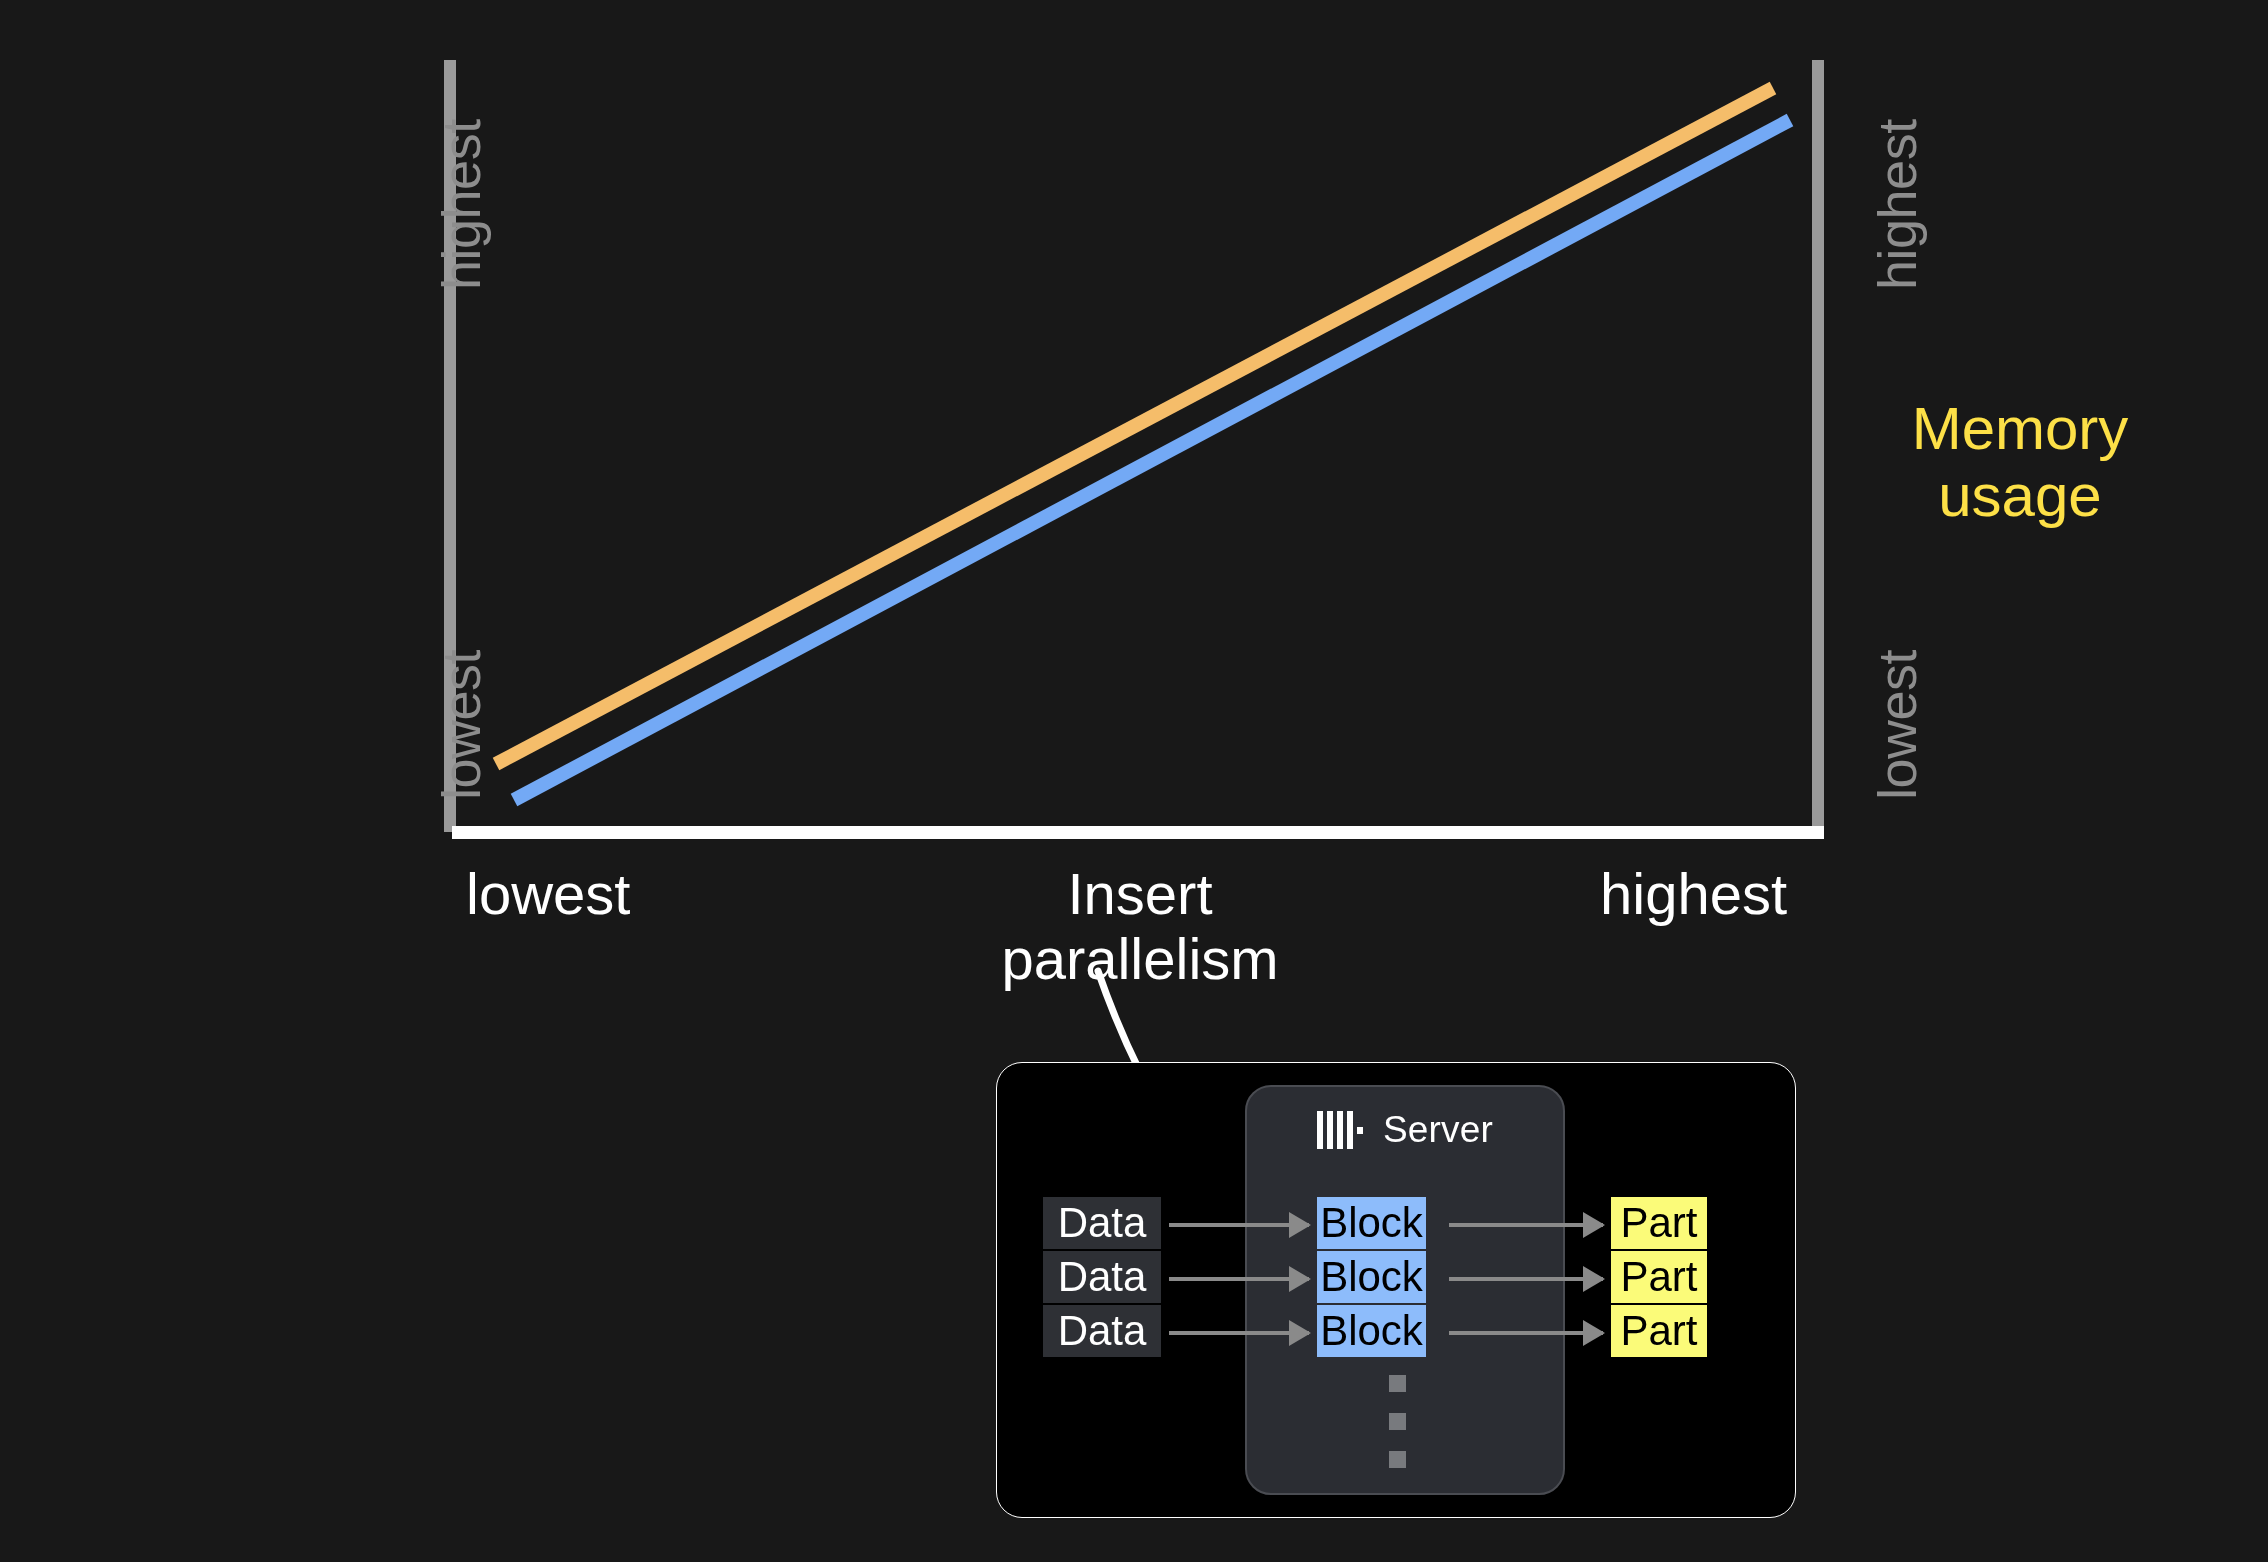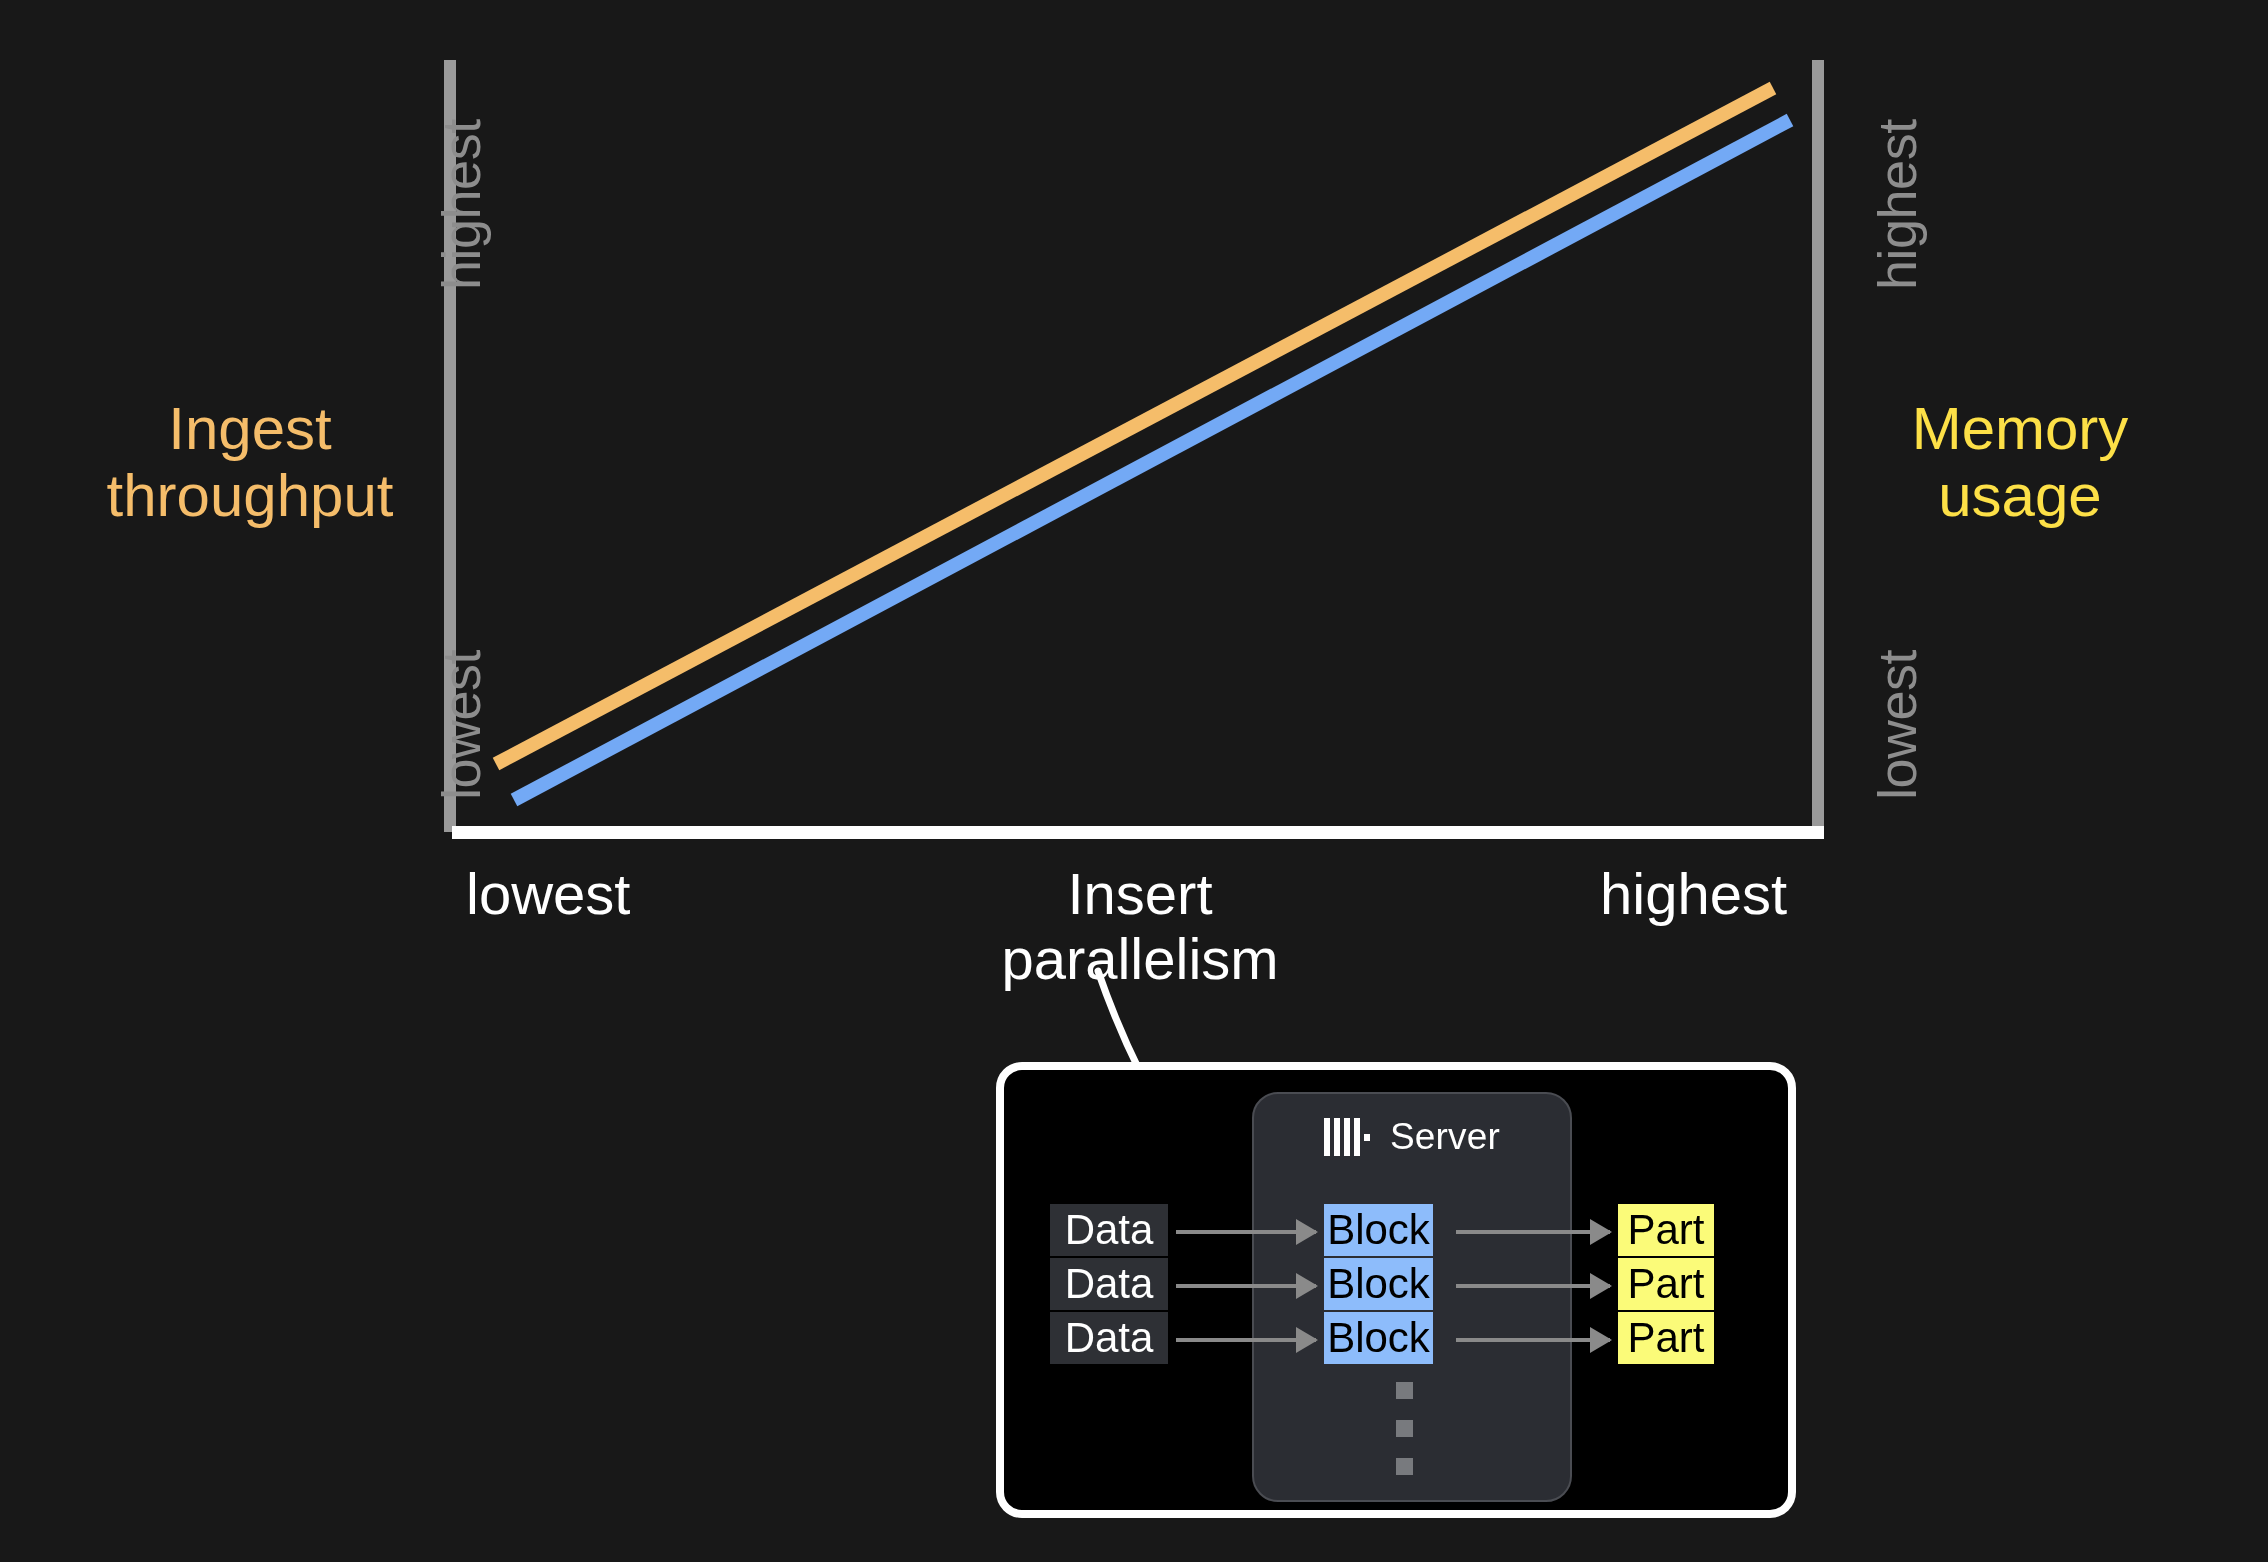--- a/index.html
+++ b/index.html
@@ -118,21 +118,21 @@
   }
 
   
   #diagram {
     position: absolute;
     left: 996px;
     top: 1062px;
     width: 800px;
     height: 456px;
     background: #000000;
-    border: 8px solid #ffffff;
+    border: 1px solid #ffffff;
     border-radius: 26px;
     box-sizing: border-box;
   }
 
   #server-panel {
     position: absolute;
     left: 248px;
     top: 22px;
     width: 320px;
     height: 410px;
@@ -243,22 +243,20 @@
 
   <div class="axis-left"></div>
   <div class="axis-right"></div>
   <div class="axis-bottom"></div>
 
   <div class="vtick left-high">highest</div>
   <div class="vtick left-low">lowest</div>
   <div class="vtick right-high">highest</div>
   <div class="vtick right-low">lowest</div>
 
-  <div class="side-title" id="ingest-title">Ingest
-throughput</div>
   <div class="side-title" id="memory-title">Memory
 usage</div>
 
   <div class="xtick" id="xtick-lowest">lowest</div>
   <div class="xtick" id="xtick-highest">highest</div>
   <div id="xaxis-title">Insert
 parallelism</div>
 
   <svg id="plot-svg" viewBox="0 0 2268 1010">
     <line id="series-orange" x1="496" y1="764" x2="1773" y2="88" stroke="#f5bd6a" stroke-width="14" stroke-linecap="butt"></line>

